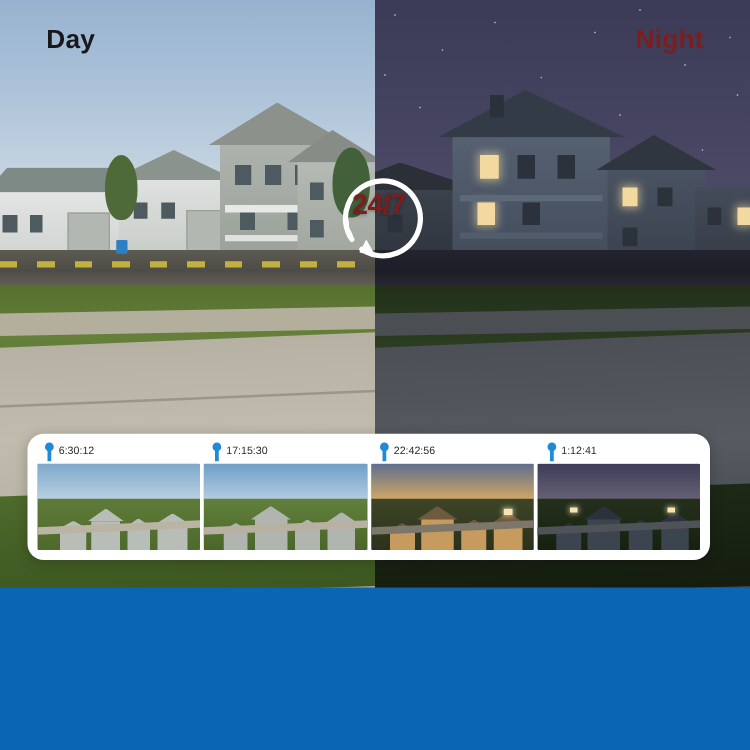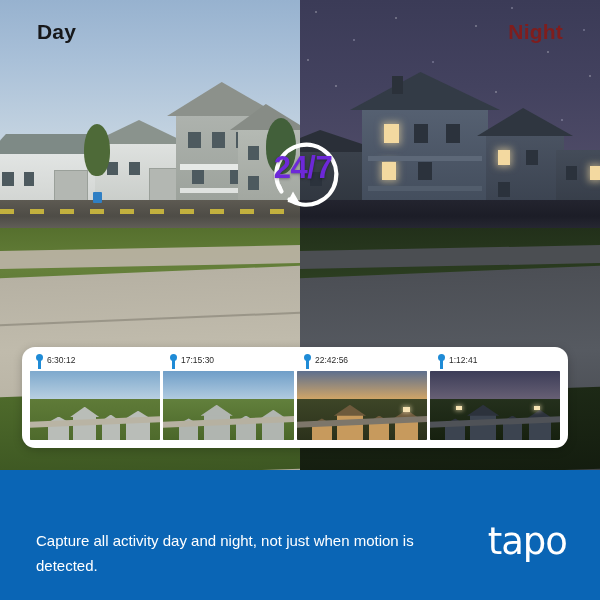--- a/index.html
+++ b/index.html
@@ -168,22 +168,22 @@
   .label-night { right:37px; color:#7f1d1d; }
 
   
   .badge-wrap {
     position:absolute; left:262px; top:124px; width:82px; height:92px;
     pointer-events:none;
   }
   .badge-svg { position:absolute; left:0; top:0; }
   .badge-text {
     position:absolute; left:0; top:26px; width:82px;
-    text-align:center; color:#6d28d9;
-    font-size:31px; font-weight:bold; letter-spacing:-.5px;
+    text-align:center; color:#7f1d1d;
+    font-size:23px; font-weight:bold; letter-spacing:-.5px;
     text-shadow:0 1px 3px rgba(0,0,0,.35);
   }
 
   
   .timeline-card {
     position:absolute; left:22px; top:347px;
     width:546px; height:101px;
     background:#ffffff; border-radius:13px;
     box-shadow:0 2px 10px rgba(0,0,0,.22);
     padding:7px 8px 8px 8px;
@@ -436,17 +436,15 @@
         <div class="t-h" style="left:76%;width:17%;height:31%;"></div>
         <div class="t-lit" style="left:20%;top:50%;width:5%;height:7%;"></div>
         <div class="t-lit" style="left:80%;top:50%;width:5%;height:7%;"></div>
         <div class="t-walk"></div>
       </div>
 
     </div>
   </div>
 
   <div class="band">
-    <div class="band-sub">Capture all activity day and night, not just when motion is detected.</div>
-    <div class="logo">tapo</div>
   </div>
 
 </div>
 
 </body></html>

